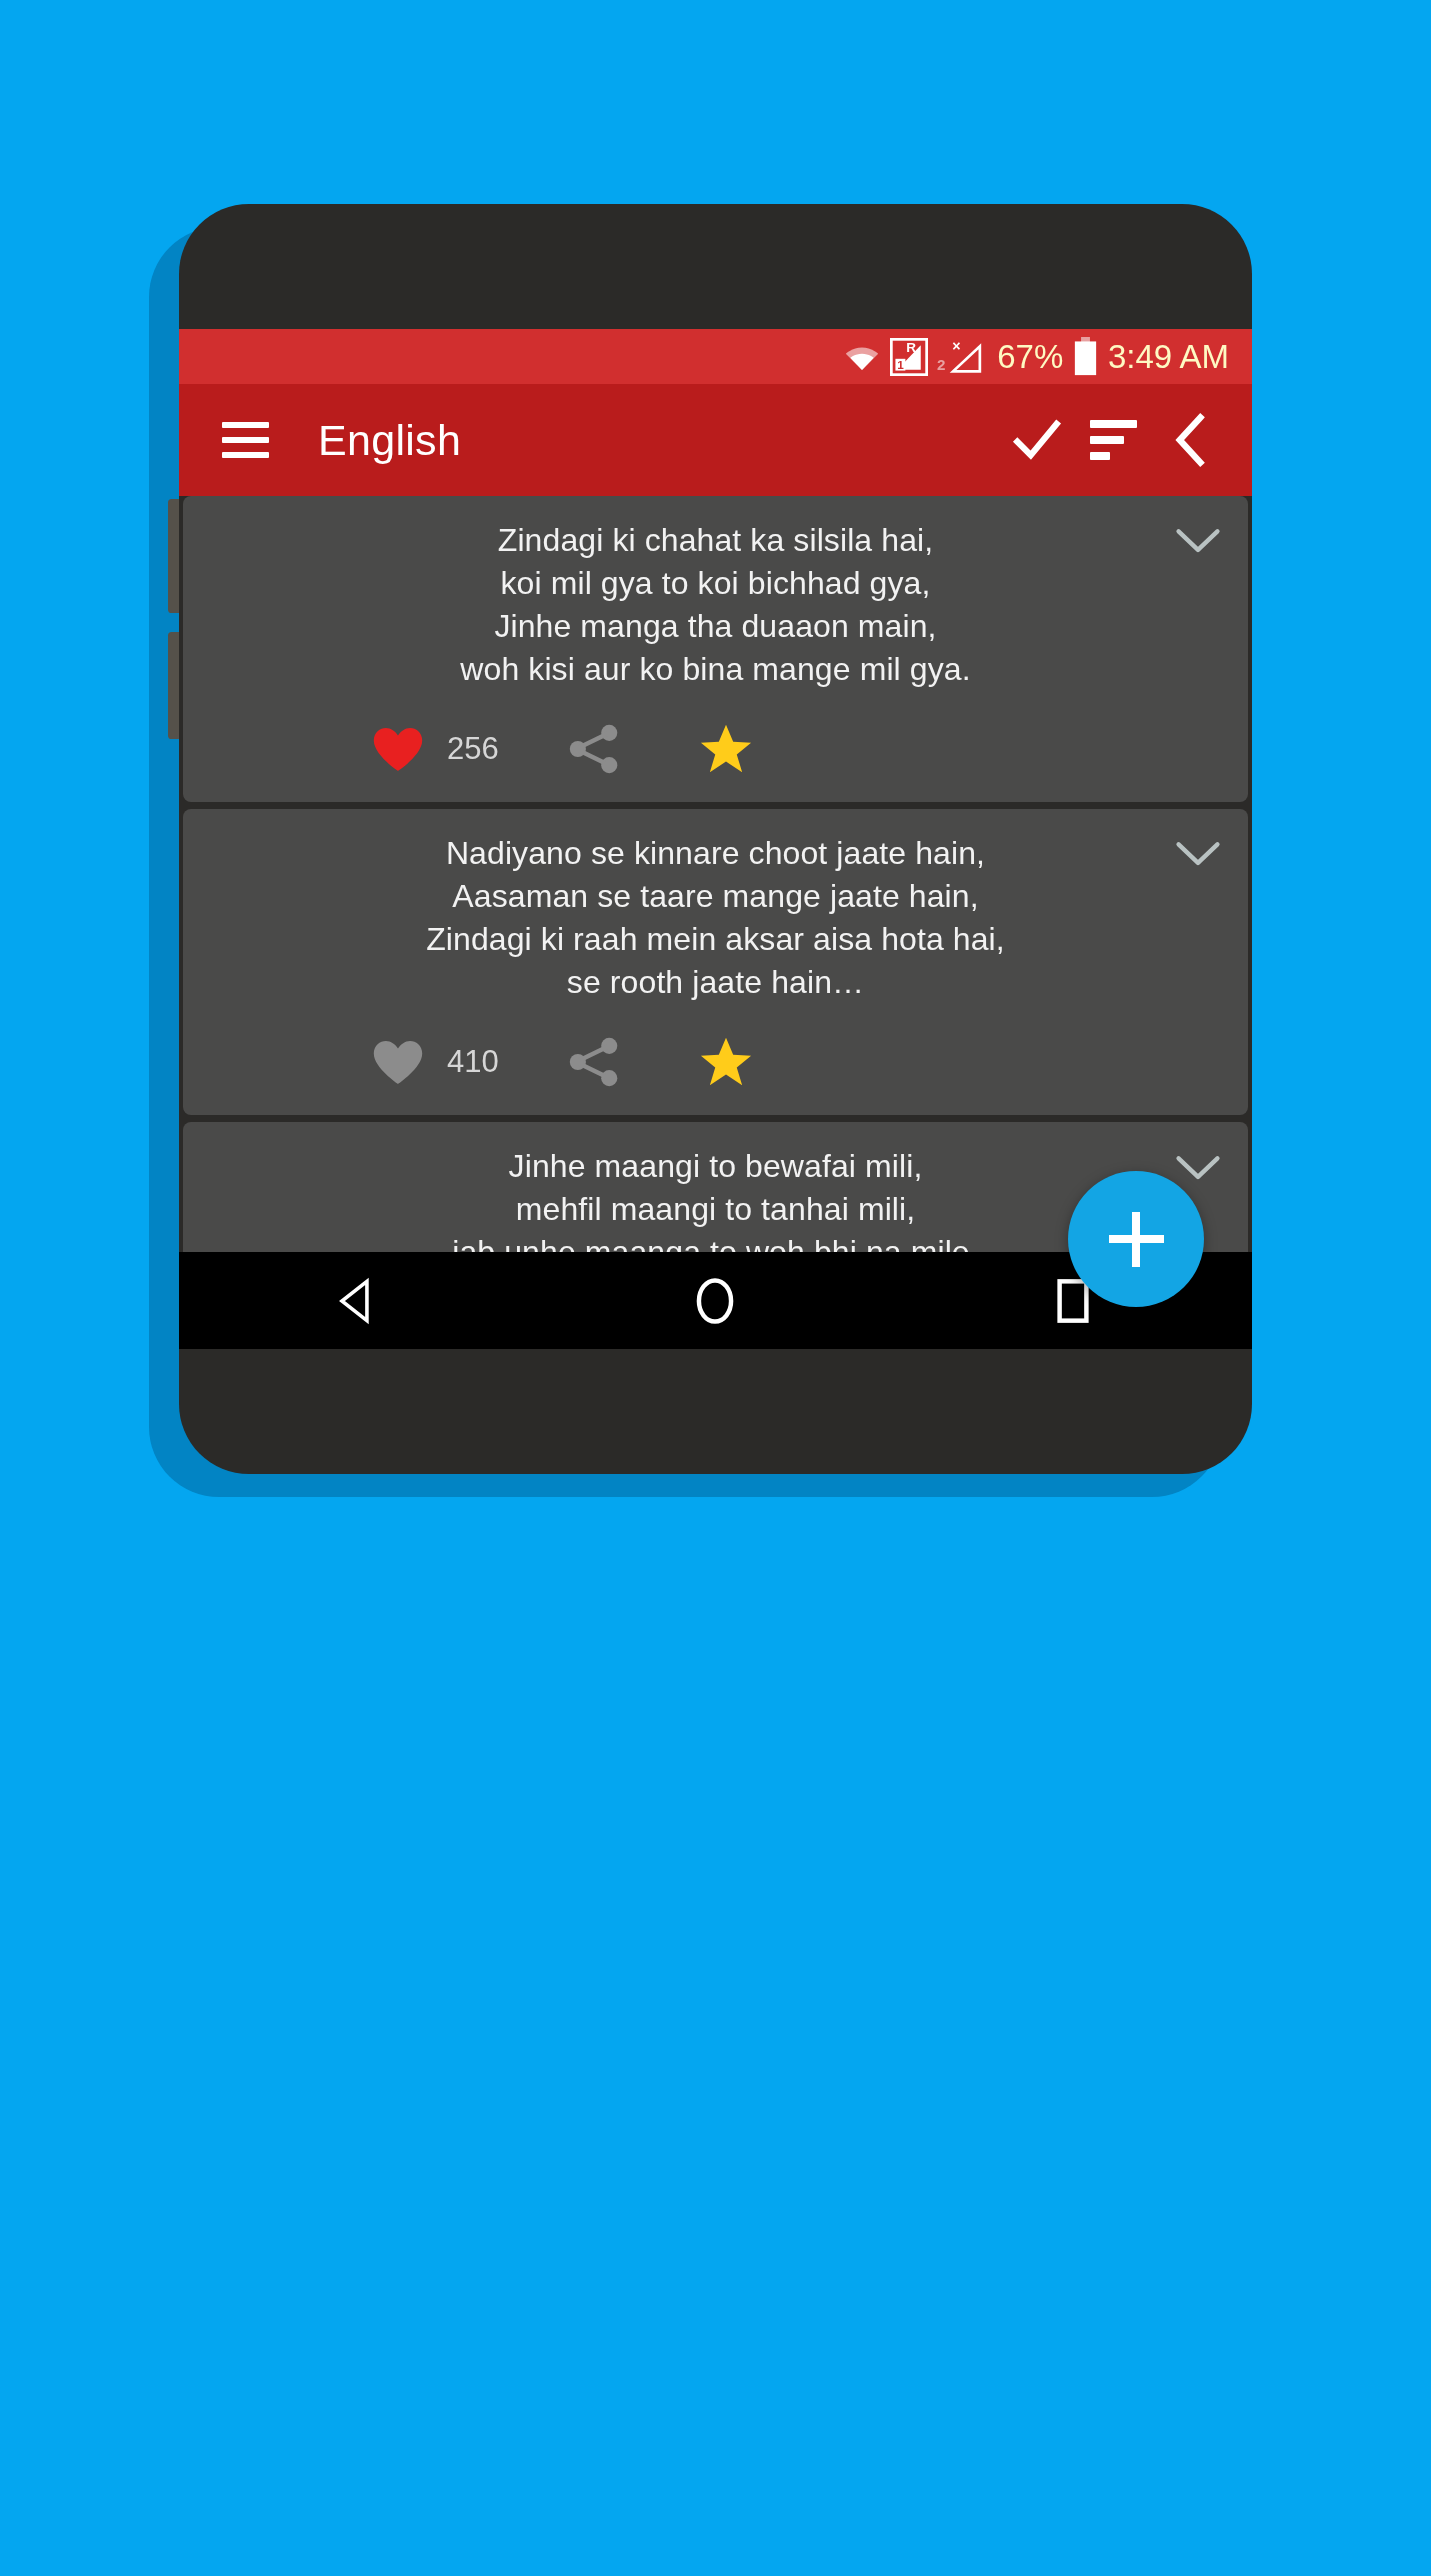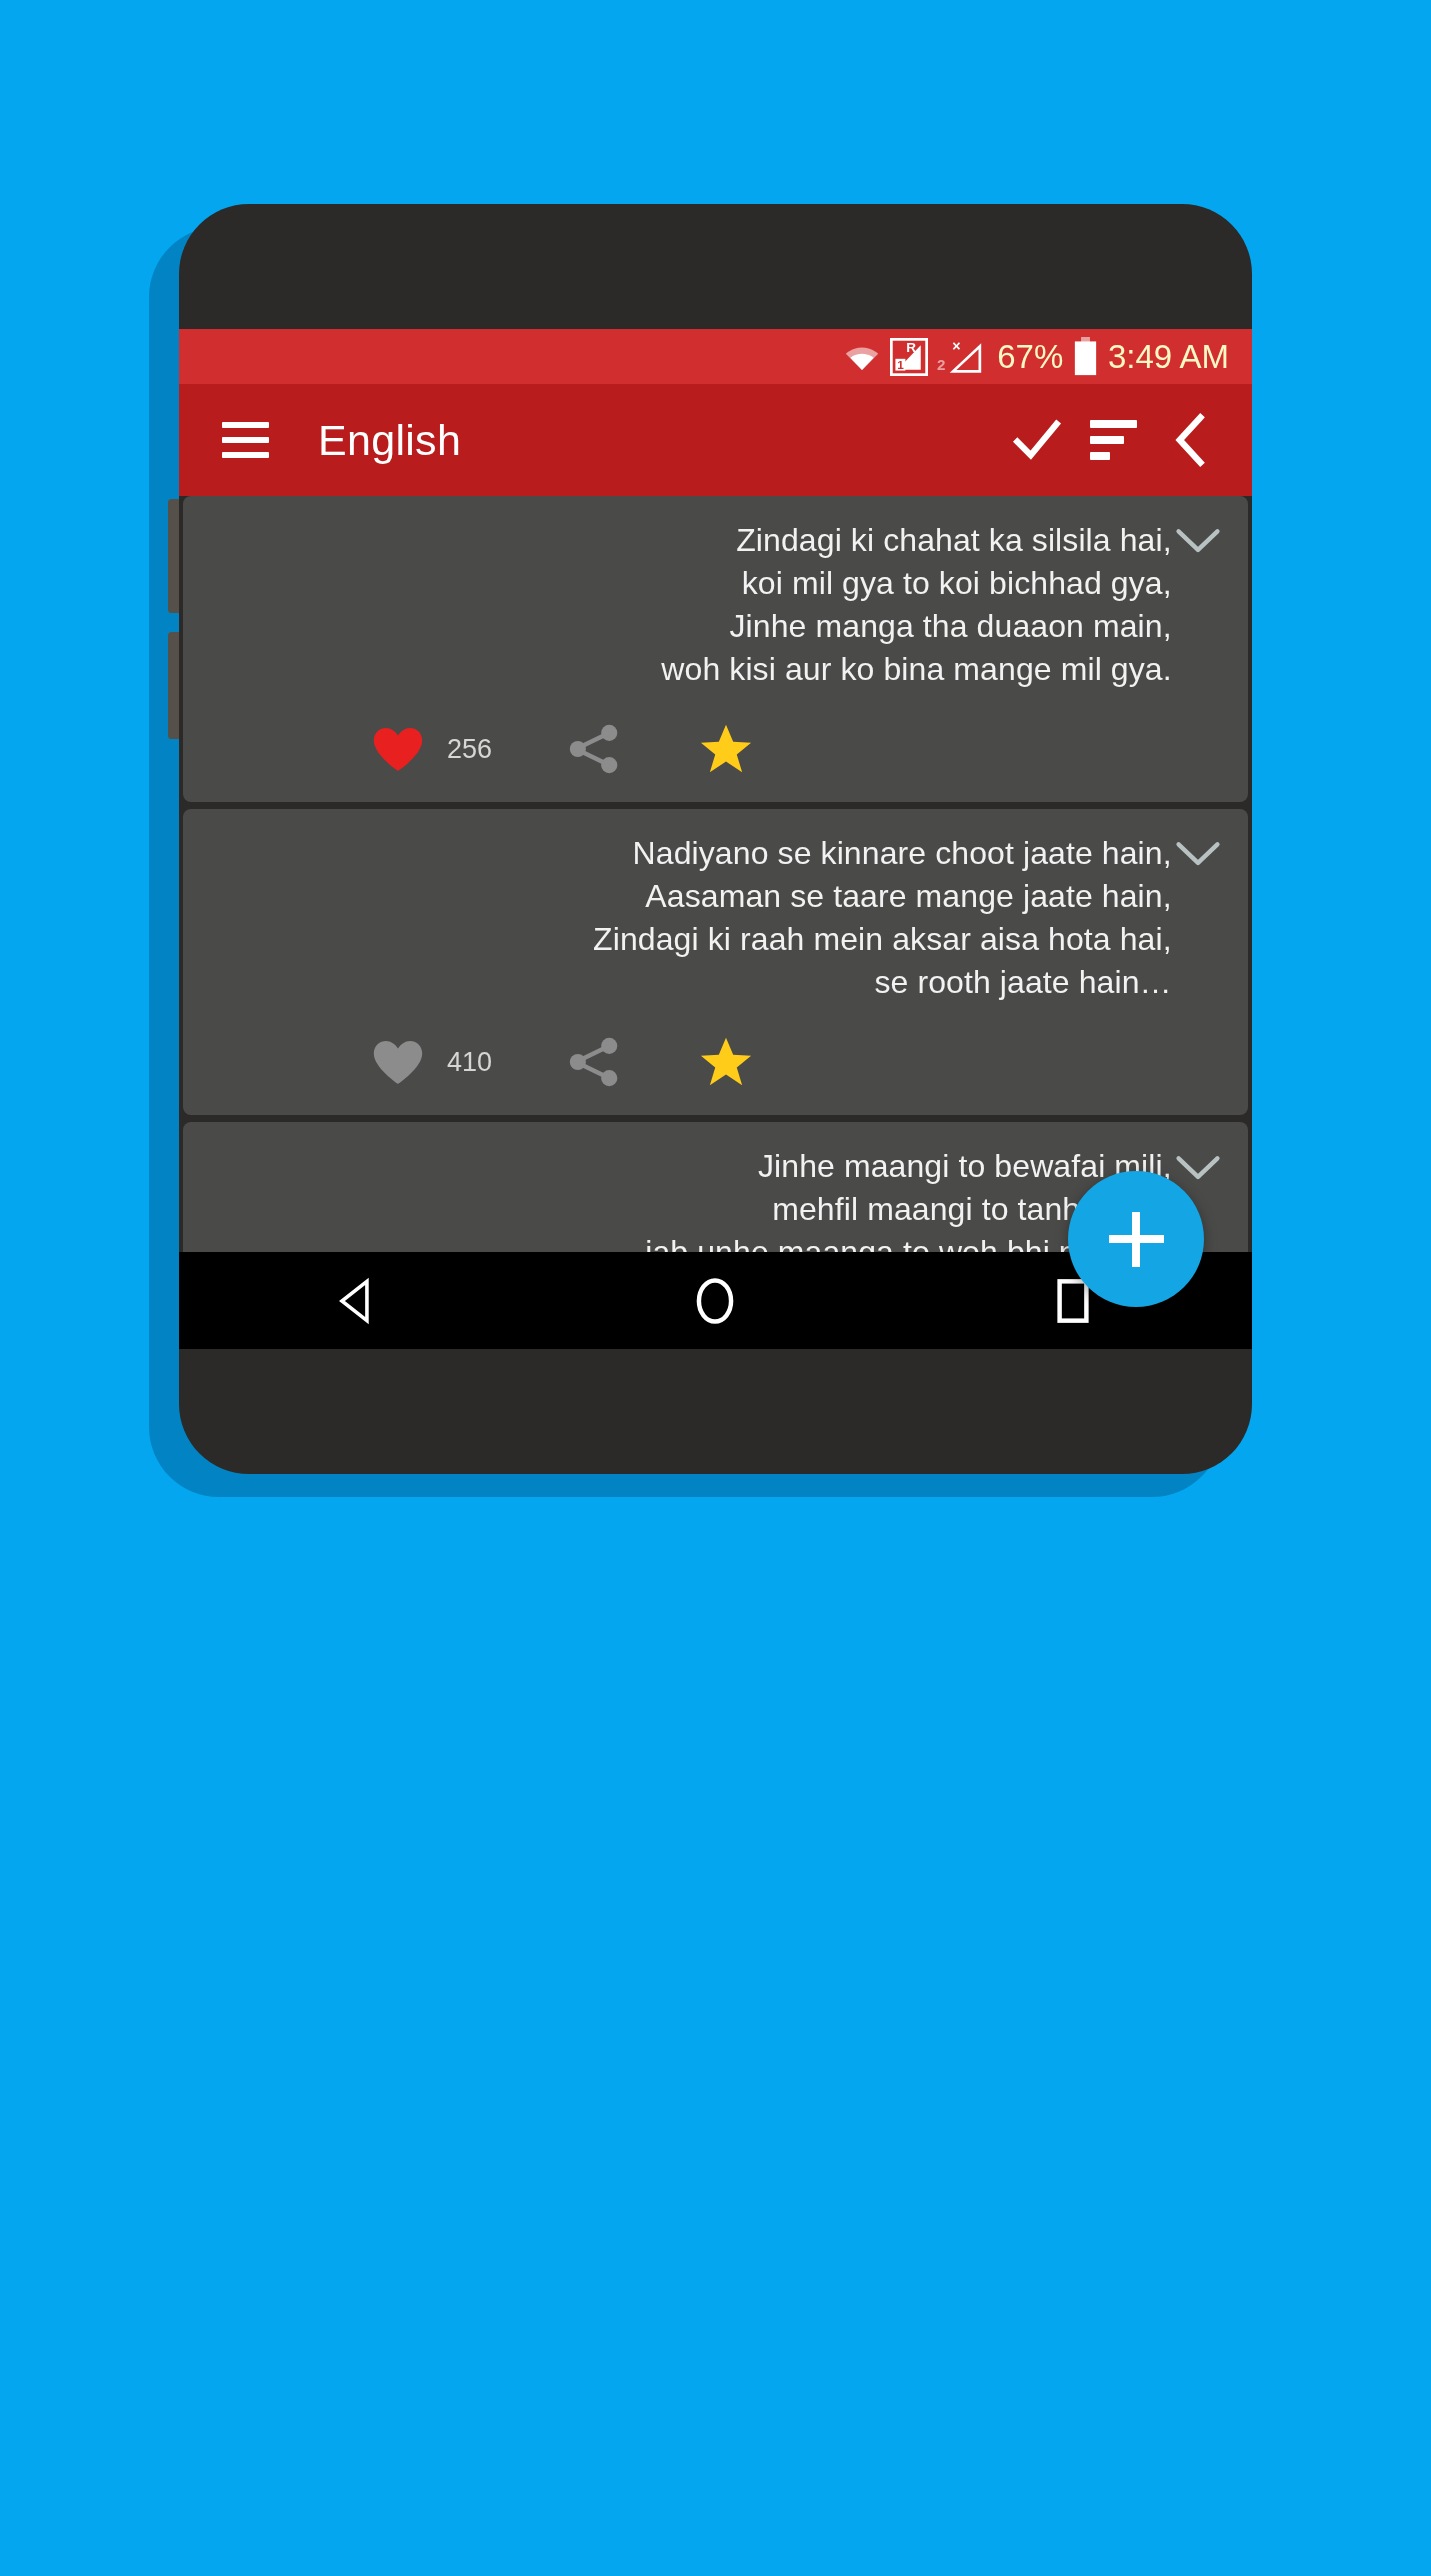--- a/index.html
+++ b/index.html
@@ -112,39 +112,39 @@
     padding:23px 19.7px 0 19.7px;
   }
   .card-body{
     position:relative;
     padding:0 57px;
   }
   .quote{
     color:#F2F2F2;
     font-size:32px;
     line-height:43px;
-    text-align:right;
+    text-align:center;
     font-weight:400;
     letter-spacing:0.1px;
   }
   .chevron{
     position:absolute;
     right:5.4px; top:7.2px;
     width:50px; height:30px;
   }
   .actions{
     display:flex; align-items:center;
     padding:32px 0 27px 0;
     padding-left:166px;
     gap:0;
   }
   .act-heart{ width:59px; display:flex; justify-content:center; }
   .act-count{
     color:#D6D6D6;
-    font-size:27px;
+    font-size:31px;
     margin-left:19.7px;
     width:106px;
   }
   .act-share{ width:82px; display:flex; justify-content:center; }
   .act-star { width:82px; display:flex; justify-content:center; margin-left:50px;}
 
   
   #fab{
     position:absolute;
     right:48px; bottom:41px;

